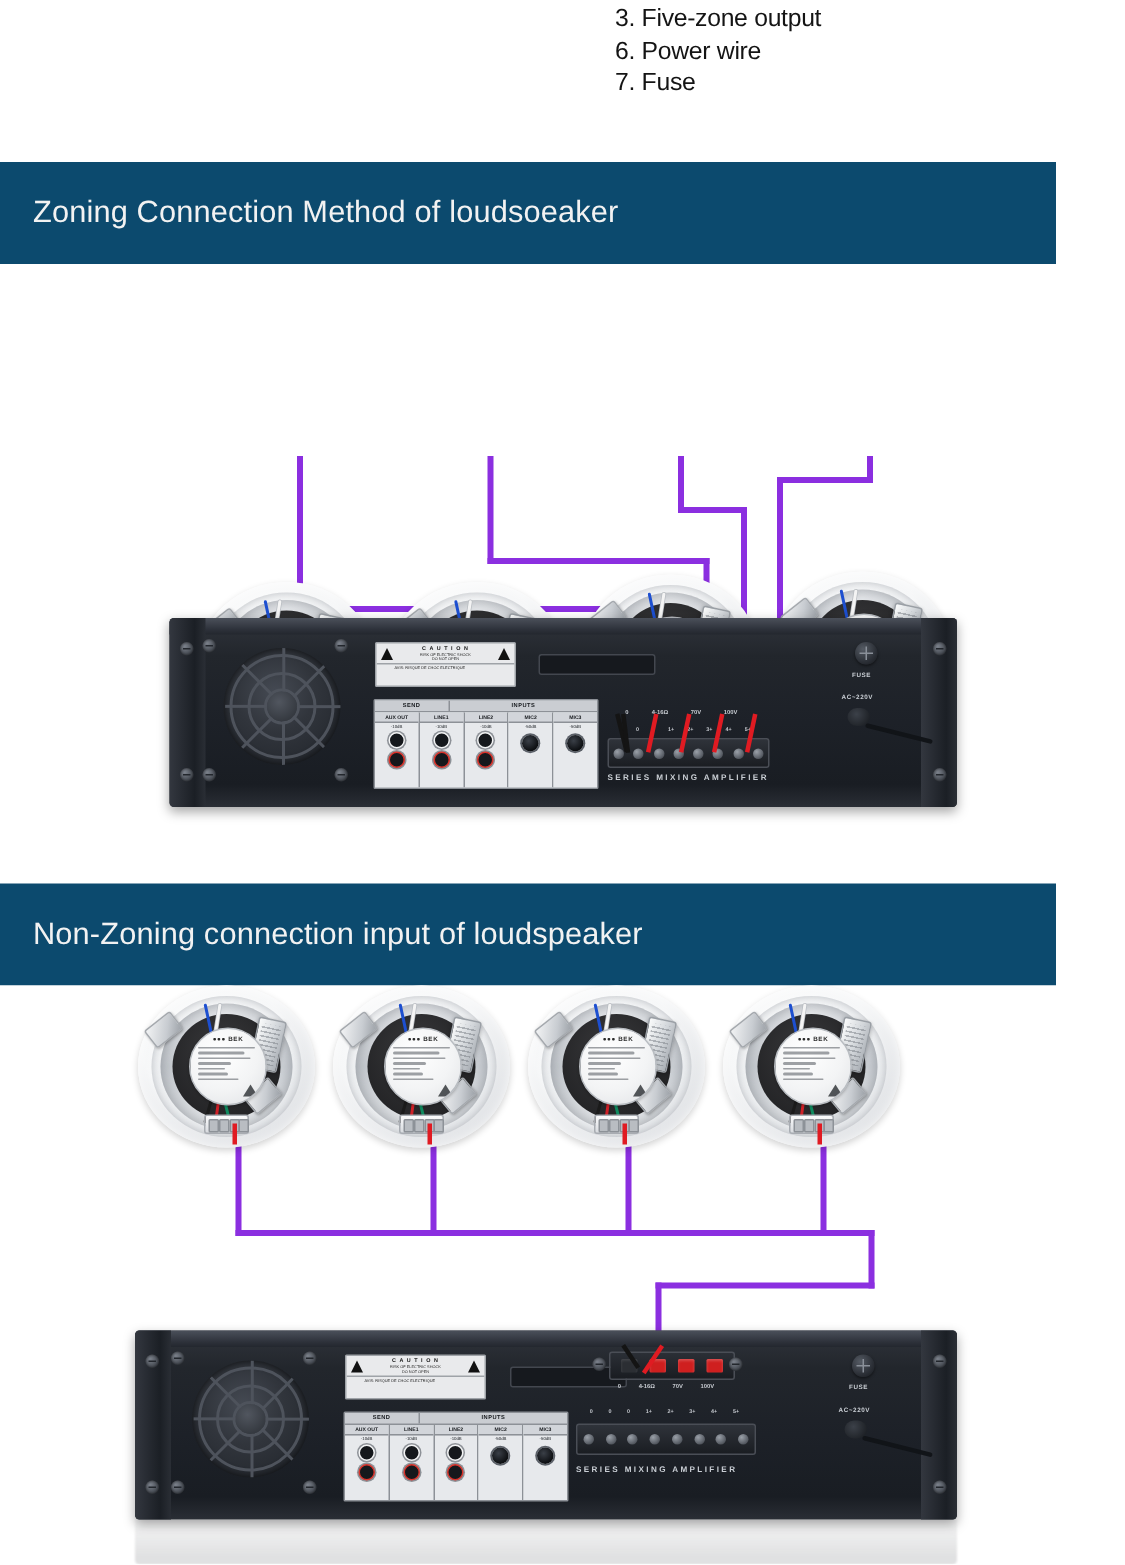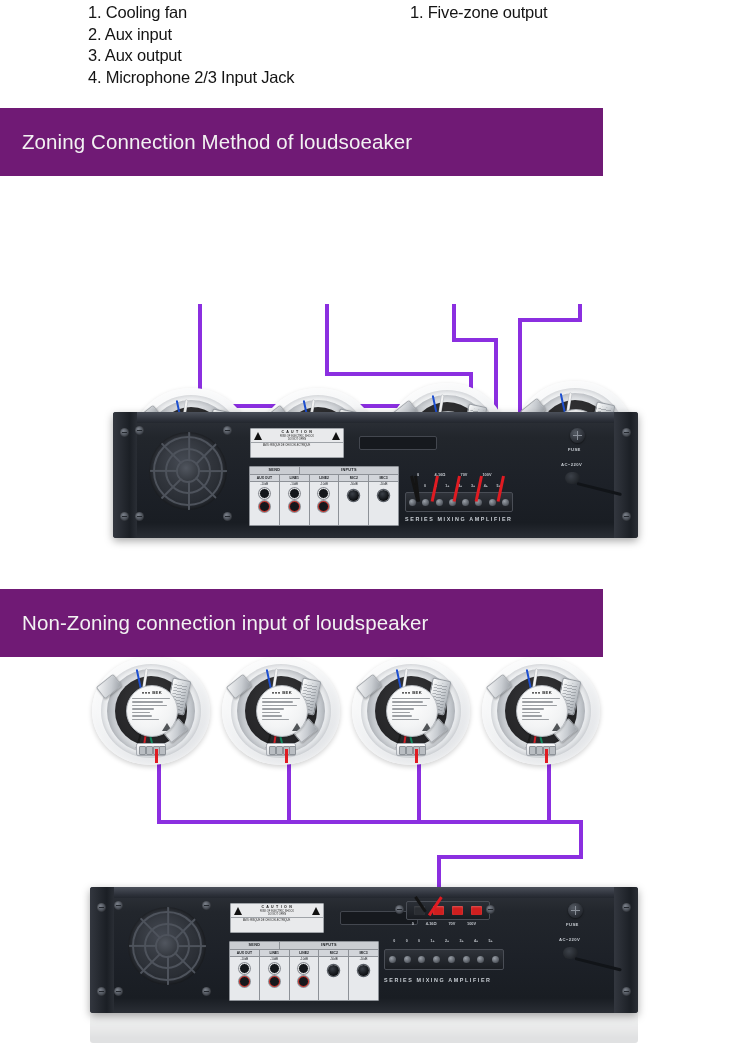--- a/index.html
+++ b/index.html
@@ -9,21 +9,21 @@
 
   
   .legend{position:absolute;left:0;top:0;width:750px;height:100px;background:#fff;}
   .legend-col{position:absolute;top:2px;}
   .legend-col.left{left:88px;}
   .legend-col.right{left:410px;}
   .legend-item{font-size:16.5px;line-height:21.5px;white-space:nowrap;
                letter-spacing:-0.2px;color:#141414;}
 
   
-  .bar{position:absolute;left:0;width:603px;height:68px;background:#701a75;}
+  .bar{position:absolute;left:0;width:704px;height:68px;background:#0c4a6e;}
   .bar .bar-title{position:absolute;left:22px;top:50%;transform:translateY(-50%);
       color:#f2f2f2;font-size:20.5px;letter-spacing:.1px;white-space:nowrap;font-weight:400;}
   #bar1{top:108px;}
   #bar2{top:589px;}
 
   
   .panel{position:absolute;left:0;width:750px;background:#fff;}
   #panel1{top:176px;height:413px;}
   #panel2{top:657px;height:386px;}
 
@@ -199,28 +199,24 @@
   
   .reflect{position:absolute;left:0;width:750px;transform:scaleY(-1);opacity:.16;
      filter:blur(.6px);
      -webkit-mask-image:linear-gradient(to top,transparent 0%,rgba(0,0,0,.85) 88%);
      mask-image:linear-gradient(to top,transparent 0%,rgba(0,0,0,.85) 88%);}
 </style>
 </head>
 <body>
 
 <div class="legend">
-  <div class="legend-col left">
-    <div class="legend-item">1. Cooling fan</div>
-    <div class="legend-item">2. Aux input</div>
-    <div class="legend-item">3. Aux output</div>
-    <div class="legend-item">4. Microphone 2/3 Input Jack</div>
-  </div>
   <div class="legend-col right">
-    <div class="legend-item">1. Five-zone  output</div>
+    <div class="legend-item">3. Five-zone  output</div>
+    <div class="legend-item">6. Power wire</div>
+    <div class="legend-item">7. Fuse</div>
   </div>
 </div>
 
 <div class="bar" id="bar1">
   <div class="bar-title">Zoning Connection Method of loudsoeaker</div>
 </div>
 
 <div class="panel" id="panel1">
   <div class="stage">
 

